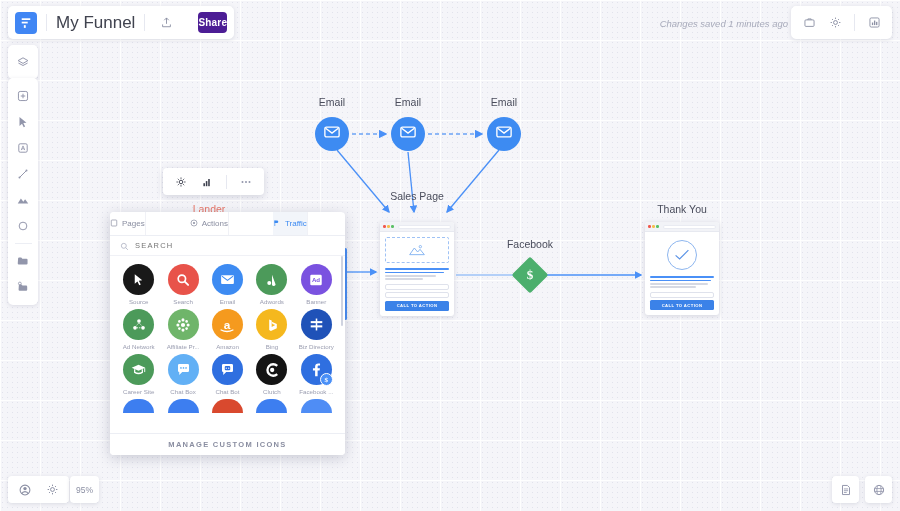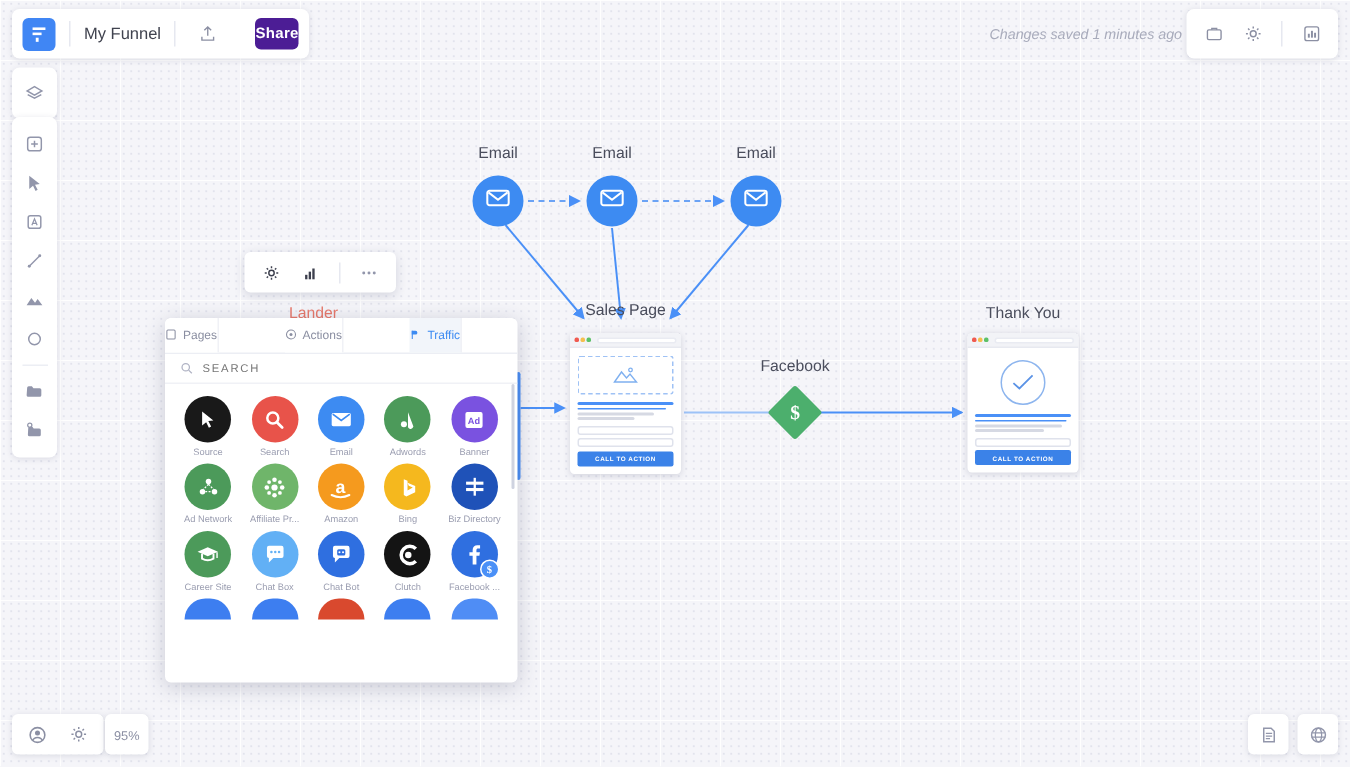--- a/index.html
+++ b/index.html
@@ -35,21 +35,21 @@
     z-index: 40;
   }
   .logo-sq {
     width: 22px; height: 22px; border-radius: 4px;
     background: #4086f4;
     display: flex; align-items: center; justify-content: center;
   }
   .logo-sq svg { display:block; }
   .vdiv { width: 1px; height: 17px; background: #e6e8f0; margin: 0 9px; }
   .funnel-title {
-    font-size: 11px; color: #40434f; white-space: nowrap;
+    font-size: 17px; color: #40434f; white-space: nowrap;
   }
   .icon-btn {
     width: 24px; height: 24px;
     display: flex; align-items: center; justify-content: center;
     border-radius: 4px; cursor: pointer;
     color: #8b8fa3;
   }
   .share-btn {
     background: #4c1d95; color: #fff;
     font-size: 10px; font-weight: 600;
@@ -345,21 +345,21 @@
   <div class="node-label" style="left:504px;top:96px;">Email</div>
   <div class="email-node" style="left:504px;top:134px;">
     <span>
       <svg width="18" height="18" viewBox="0 0 24 24">
           <rect x="2.5" y="5.5" width="19" height="13" rx="2" fill="none" stroke="#fff" stroke-width="1.8"></rect>
           <path d="M3.5 7 L12 13.5 L20.5 7" fill="none" stroke="#fff" stroke-width="1.8"></path>
         </svg>
     </span>
   </div>
 
-  <div class="node-label" style="left:417px;top:201px;">Sales Page</div>
+  <div class="node-label" style="left:417px;top:190px;">Sales Page</div>
   <div class="page-node" style="left:417px;top:222px;">
     <div class="page-chrome">
       <span class="dot" style="background:#f05a4f"></span>
       <span class="dot" style="background:#f5bf4f"></span>
       <span class="dot" style="background:#5cc167"></span>
       <span class="url-bar"></span>
     </div>
     <div class="page-body">
       <div class="img-ph">
         <svg width="16" height="12" viewBox="0 0 24 18">
@@ -755,20 +755,21 @@
     <div class="gitem">
         <div class="gcirc" style="background:#3d7ef0;height:14px;border-radius:16px 16px 0 0"></div>
       </div>
     <div class="gitem">
         <div class="gcirc" style="background:#4f8df5;height:14px;border-radius:16px 16px 0 0"></div>
       </div>
 
     <div class="pscroll"></div>
   </div>
 
+  <div class="pfooter">MANAGE CUSTOM ICONS</div>
 </div>
 
 <div class="bottom-left">
   <div class="icon-btn">
     <svg width="14" height="14" viewBox="0 0 20 20">
         <circle cx="10" cy="10" r="7" fill="none" stroke="currentColor" stroke-width="1.5"></circle>
         <circle cx="10" cy="8" r="2.4" fill="currentColor"></circle>
         <path d="M5.2 15.5 a5.2 5.2 0 0 1 9.6 0" fill="none" stroke="currentColor" stroke-width="1.5"></path>
       </svg>
   </div>

